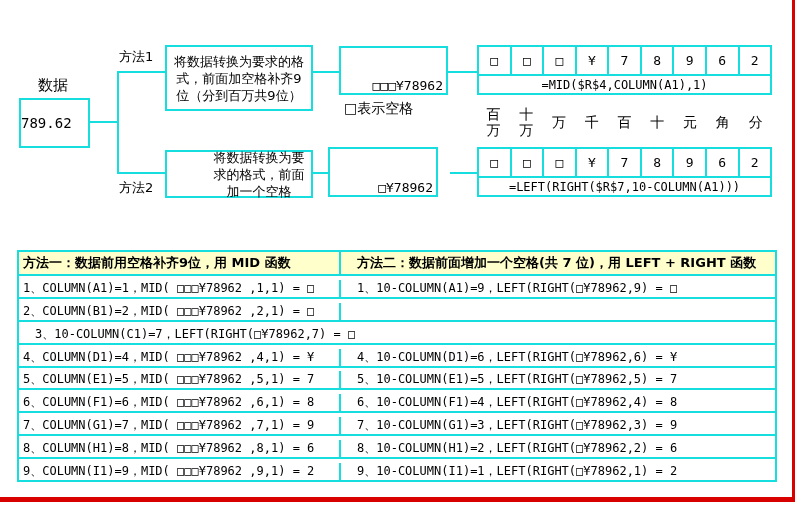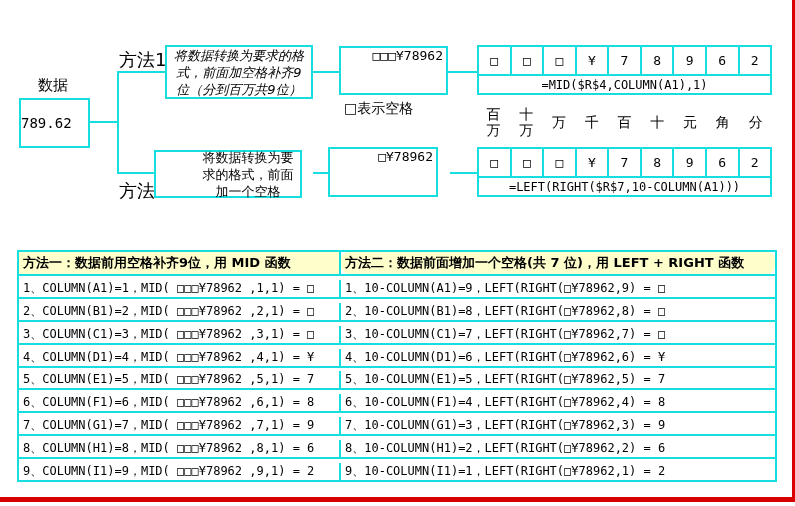--- a/index.html
+++ b/index.html
@@ -14,28 +14,28 @@
     font-family:"DejaVu Sans Mono","Liberation Mono",monospace;
     color:var(--ink);overflow:hidden;
   }
   .cjk{font-family:"DejaVu Sans","Liberation Sans",sans-serif;}
   .line{position:absolute;background:var(--cyan);}
   .cyan-box{position:absolute;border:2px solid var(--cyan);background:#fff;box-sizing:border-box;}
 
   
   .src-label{position:absolute;left:18px;top:76px;width:70px;text-align:center;font-size:15px;}
   .src-box{left:19px;top:98px;width:71px;height:50px;display:flex;align-items:center;font-size:14px;}
-  .m-label{position:absolute;font-size:18px;}
+  .m-label{position:absolute;font-size:13px;}
   .m1-label{left:119px;top:48px;}
   .m2-label{left:119px;top:179px;}
   .m-box{display:flex;align-items:center;justify-content:center;text-align:center;
          font-size:13px;line-height:17px;padding:0 3px;}
-  .m1-box{left:165px;top:45px;width:148px;height:54px;font-style:italic;}
-  .m2-box{left:154px;top:150px;width:148px;height:48px;padding-left:43px;}
-  .r-box{display:flex;align-items:flex-start;justify-content:flex-end;padding-right:3px;font-size:13px;}
+  .m1-box{left:165px;top:45px;width:148px;height:66px;}
+  .m2-box{left:165px;top:150px;width:148px;height:48px;padding-left:43px;}
+  .r-box{display:flex;align-items:flex-end;justify-content:flex-end;padding-right:3px;font-size:13px;}
   .r1-box{left:339px;top:46px;width:109px;height:49px;}
   .r2-box{left:328px;top:147px;width:110px;height:50px;}
   .note{position:absolute;left:344px;top:100px;font-size:14px;}
 
   
   .grid{position:absolute;left:477px;width:295px;height:50px;border:2px solid var(--cyan);
         background:#fff;box-sizing:border-box;display:flex;flex-direction:column;}
   .grid1{top:45px;} .grid2{top:147px;}
   .grid-cells{display:flex;height:27px;border-bottom:2px solid var(--cyan);}
   .grid-cell{flex:1;border-right:2px solid var(--cyan);display:flex;align-items:center;
@@ -50,21 +50,21 @@
              word-break:break-all;}
 
   
   .cmp-table{position:absolute;left:17px;top:250px;width:760px;height:232px;
              border:2px solid var(--cyan);box-sizing:border-box;display:flex;flex-direction:column;}
   .t-row{display:flex;flex:1;min-height:0;}
   .t-row + .t-row{border-top:2px solid var(--cyan);align-items:flex-end;}
   .t-head{flex:0 0 22px;}
   .t-cell-l{width:322px;border-right:2px solid var(--cyan);display:flex;align-items:center;
             padding-left:4px;box-sizing:border-box;}
-  .t-cell-r{flex:1;display:flex;align-items:center;padding-left:4px;border-radius:8px;}
+  .t-cell-r{flex:1;display:flex;align-items:center;padding-left:16px;}
   .t-head .t-cell-l,.t-head .t-cell-r{background:var(--hdr);font-weight:bold;font-size:13px;}
   .t-row{font-size:12px;white-space:nowrap;overflow:hidden;}
 
   
   .red-v{position:absolute;left:792px;top:0;width:3px;height:502px;background:var(--red);}
   .red-h{position:absolute;left:0;top:497px;width:795px;height:5px;background:var(--red);}
 </style>
 </head>
 <body>
 
@@ -167,24 +167,22 @@
     <div class="t-row t-head">
       <div class="t-cell-l cjk">方法一：数据前用空格补齐9位，用 MID 函数</div>
       <div class="t-cell-r cjk">方法二：数据前面增加一个空格(共 7 位)，用 LEFT + RIGHT 函数</div>
     </div>
     <div class="t-row">
       <div class="t-cell-l">1、COLUMN(A1)=1，MID( □□□¥78962 ,1,1) = □</div>
       <div class="t-cell-r">1、10-COLUMN(A1)=9，LEFT(RIGHT(□¥78962,9) = □</div>
     </div>
     <div class="t-row">
       <div class="t-cell-l">2、COLUMN(B1)=2，MID( □□□¥78962 ,2,1) = □</div>
-      <div class="t-cell-r">2、10-COLUMN(B1)=8，LEFT(RIGHT(□¥78962,8) = □</div>
-    </div>
-    <div class="t-row">
-      <div class="t-cell-l">3、COLUMN(C1)=3，MID( □□□¥78962 ,3,1) = □</div>
+    </div>
+    <div class="t-row">
       <div class="t-cell-r">3、10-COLUMN(C1)=7，LEFT(RIGHT(□¥78962,7) = □</div>
     </div>
     <div class="t-row">
       <div class="t-cell-l">4、COLUMN(D1)=4，MID( □□□¥78962 ,4,1) = ¥</div>
       <div class="t-cell-r">4、10-COLUMN(D1)=6，LEFT(RIGHT(□¥78962,6) = ¥</div>
     </div>
     <div class="t-row">
       <div class="t-cell-l">5、COLUMN(E1)=5，MID( □□□¥78962 ,5,1) = 7</div>
       <div class="t-cell-r">5、10-COLUMN(E1)=5，LEFT(RIGHT(□¥78962,5) = 7</div>
     </div>

